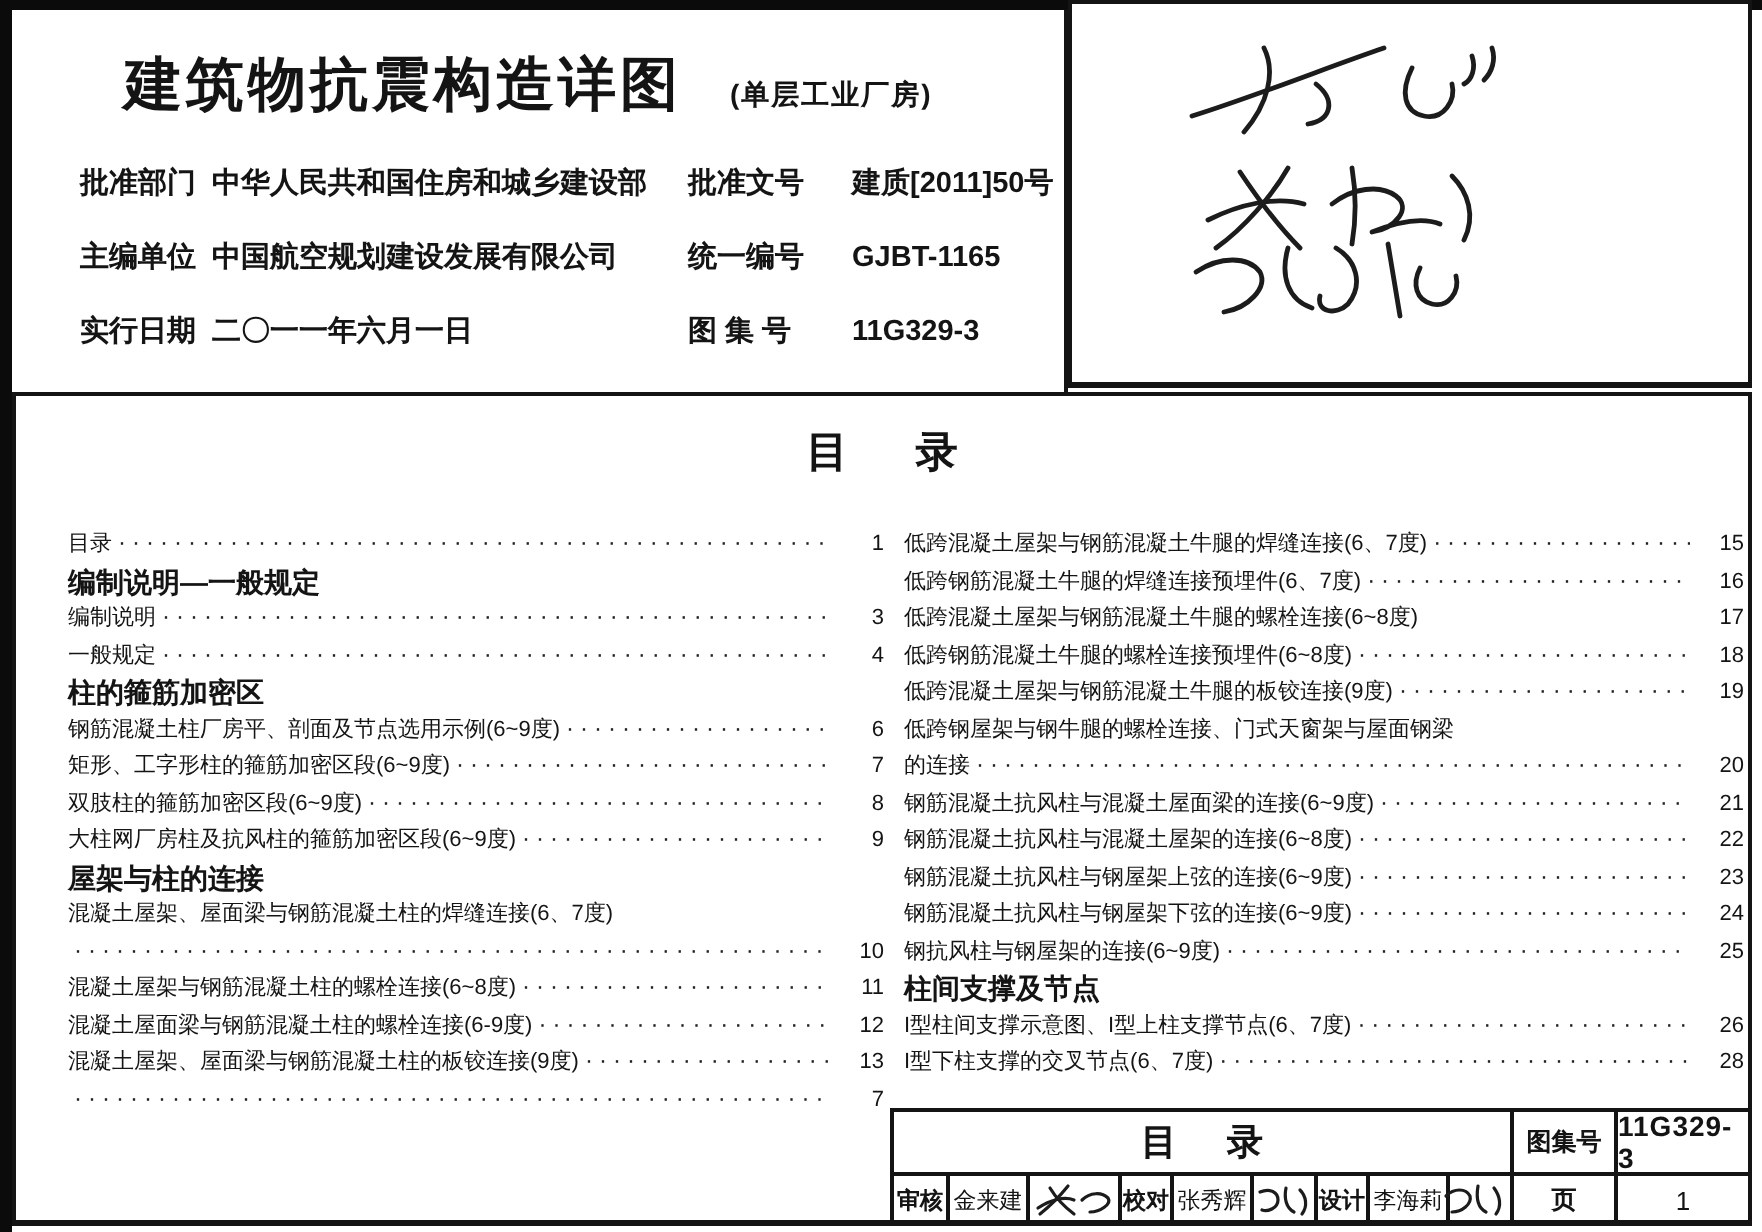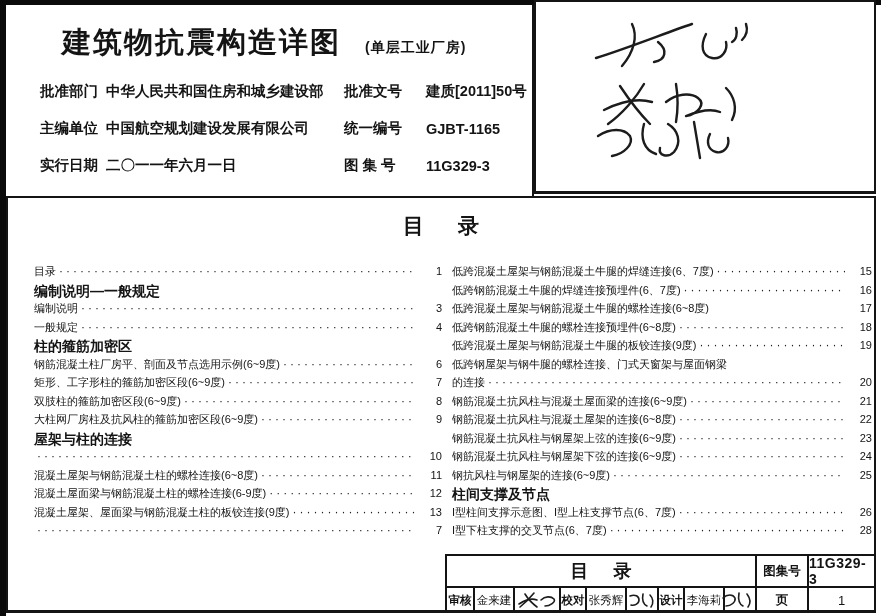--- a/index.html
+++ b/index.html
@@ -201,20 +201,25 @@
       <div class="line">
         <span class="t">大柱网厂房柱及抗风柱的箍筋加密区段(6~9度)</span>
         <span class="dots"></span>
         <span class="pg">9</span>
       </div>
       <div class="line head nd nopage">
         <span class="t">屋架与柱的连接</span>
         <span class="dots"></span>
         <span class="pg"></span>
       </div>
+      <div class="line nd nopage">
+        <span class="t">混凝土屋架、屋面梁与钢筋混凝土柱的焊缝连接(6、7度)</span>
+        <span class="dots"></span>
+        <span class="pg"></span>
+      </div>
       <div class="line">
         <span class="t"></span>
         <span class="dots"></span>
         <span class="pg">10</span>
       </div>
       <div class="line">
         <span class="t">混凝土屋架与钢筋混凝土柱的螺栓连接(6~8度)</span>
         <span class="dots"></span>
         <span class="pg">11</span>
       </div>

